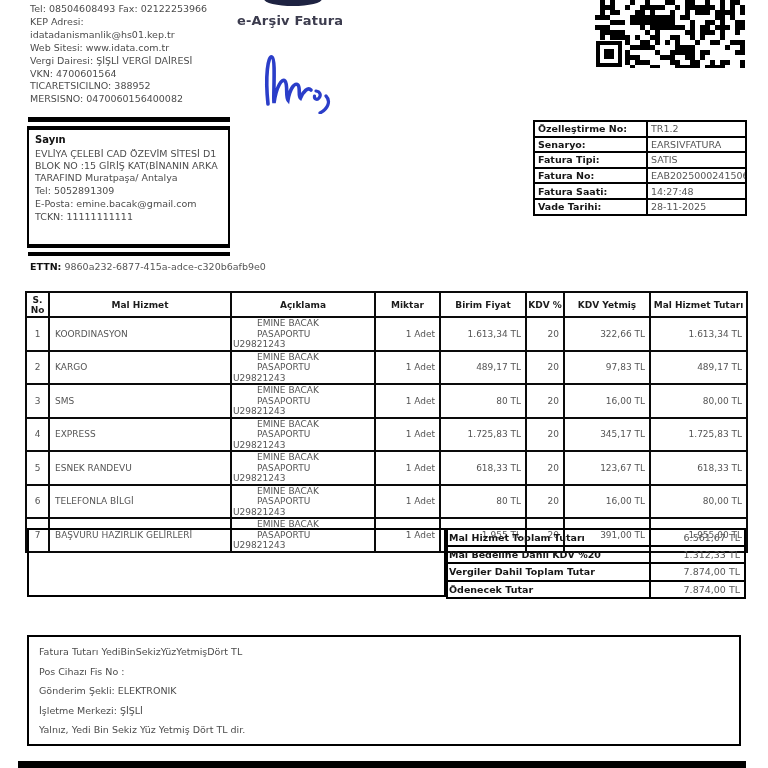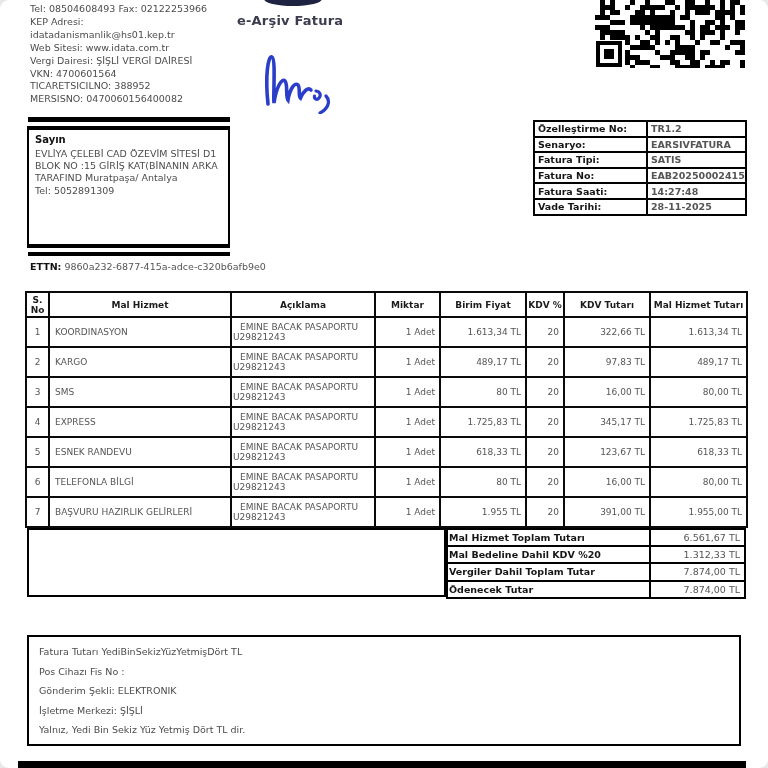--- a/index.html
+++ b/index.html
@@ -1,18 +1,18 @@
 <!DOCTYPE html>
 <html><head>
 <meta charset="utf-8">
 <style>
   html,body{margin:0;padding:0;background:#e8e8e8;}
   #page{
     position:relative;width:768px;height:768px;background:#ffffff;overflow:hidden;
-    font-family:"DejaVu Sans","Liberation Sans",sans-serif;color:#505050;border-radius:9px;
+    font-family:"DejaVu Sans","Liberation Sans",sans-serif;color:#505050;
   }
   
   .seller{position:absolute;left:30px;top:3px;font-size:9.5px;line-height:12.9px;color:#4c4c4c;}
   
   .logo-ellipse{position:absolute;left:264px;top:-8px;width:58px;height:14px;background:#1e2342;border-radius:50%;}
   .title{position:absolute;left:237px;top:13px;font-size:13px;font-weight:bold;color:#3c3c4e;letter-spacing:.2px;}
   .signature{position:absolute;left:258px;top:50px;}
   
   .qr{position:absolute;left:595px;top:0;width:150px;height:68px;overflow:hidden;background:#fff;}
   .qr b{position:absolute;width:5px;height:5px;background:#000;}
@@ -21,35 +21,35 @@
   
   .bar{position:absolute;background:#000;}
   .customer-box{position:absolute;left:27px;top:126px;width:203px;height:122px;
     border-top:4px solid #000;border-bottom:4px solid #000;border-left:2px solid #000;border-right:2px solid #000;
     box-sizing:border-box;padding:4px 6px;font-size:9.5px;color:#4c4c4c;}
   .customer-box .salutation{font-weight:bold;color:#111;font-size:10px;margin-bottom:3px;}
   .customer-box .cline{line-height:13px;}
   .customer-box .aline{line-height:12px;}
   
   .meta-table{position:absolute;left:533px;top:120px;width:214px;border-collapse:collapse;table-layout:fixed;}
-  .meta-table td{border:2px solid #000;height:13.6px;font-size:9.5px;padding:0 0 0 3px;overflow:hidden;white-space:nowrap;font-weight:bold;}
+  .meta-table td{border:2px solid #000;height:13.6px;font-size:9.5px;padding:0 0 0 3px;overflow:hidden;white-space:nowrap;}
   .meta-table td.ml{font-weight:bold;color:#161616;width:108px;}
   .meta-table td.mv{color:#555;}
   
   .ettn{position:absolute;left:30px;top:261px;font-size:9.5px;color:#555;}
   .ettn b{color:#111;}
   
   .items-table{position:absolute;left:25px;top:291px;width:721px;border-collapse:collapse;table-layout:fixed;}
   .items-table td,.items-table th{border:2px solid #0a0a0a;font-size:9px;overflow:hidden;}
   .items-table th{height:23px;font-weight:bold;color:#1c1c1c;text-align:center;padding:0;line-height:10px;}
   .items-table td{height:26px;color:#555;vertical-align:middle;}
   .c-no{text-align:center;}
   .c-name{text-align:left;padding-left:5px;}
   .c-desc{font-size:8.8px;line-height:10.5px;padding:0 1px;}
-  .c-desc .d1{padding-left:7px;}
+  .c-desc .d1{padding-left:24px;}
   .c-right{text-align:right;padding-right:4px;}
   
   .empty-box{position:absolute;left:27px;top:528px;width:419px;height:69px;border:2px solid #000;box-sizing:border-box;}
   .totals-table{position:absolute;left:446px;top:528px;width:300px;border-collapse:collapse;table-layout:fixed;}
   .totals-table td{border:2px solid #000;height:13.2px;font-size:9.5px;white-space:nowrap;overflow:hidden;}
   .totals-table td.tl{font-weight:bold;color:#161616;text-align:left;padding-right:4px;}
   .totals-table td.tv{color:#555;text-align:right;padding-right:4px;width:88px;}
   
   .notes-box{position:absolute;left:27px;top:635px;width:714px;height:111px;border:2px solid #000;box-sizing:border-box;
     padding:9px 0 0 10px;font-size:9.5px;color:#4c4c4c;}
@@ -280,20 +280,22 @@
       <b style="left: 145px; top: 65px;"></b>
     </div>
 
   <div class="bar" style="left:28px;top:117px;width:202px;height:5px;"></div>
   <div class="customer-box">
     <div class="salutation">Sayın</div>
     <div class="aline">EVLİYA ÇELEBİ CAD ÖZEVİM SİTESİ D1</div>
     <div class="aline">BLOK  NO :15 GİRİŞ KAT(BİNANIN ARKA</div>
     <div class="aline">TARAFIND Muratpaşa/ Antalya</div>
     <div class="cline">Tel: 5052891309</div>
+    <div class="cline">E-Posta: emine.bacak@gmail.com</div>
+    <div class="cline">TCKN: 11111111111</div>
   </div>
   <div class="bar" style="left:28px;top:252px;width:202px;height:4px;"></div>
 
   <table class="meta-table">
     <tbody>
         <tr>
           <td class="ml">Özelleştirme No:</td>
           <td class="mv">TR1.2</td>
         </tr>
     <tr>
@@ -336,21 +338,21 @@
         <col style="width:97px">
     </colgroup>
     <tbody>
         <tr>
       <th>S. No</th>
       <th>Mal Hizmet</th>
       <th>Açıklama</th>
       <th>Miktar</th>
       <th>Birim Fiyat</th>
       <th>KDV %</th>
-      <th>KDV Tutarı</th>
+      <th>KDV Yetmiş</th>
       <th>Mal Hizmet Tutarı</th>
     </tr>
     <tr>
       <td class="c-no">1</td>
       <td class="c-name">KOORDINASYON</td>
       <td class="c-desc">
             <div class="d1">EMINE BACAK PASAPORTU</div>
             <div>U29821243</div>
           </td>
       <td class="c-right">1 Adet</td>

